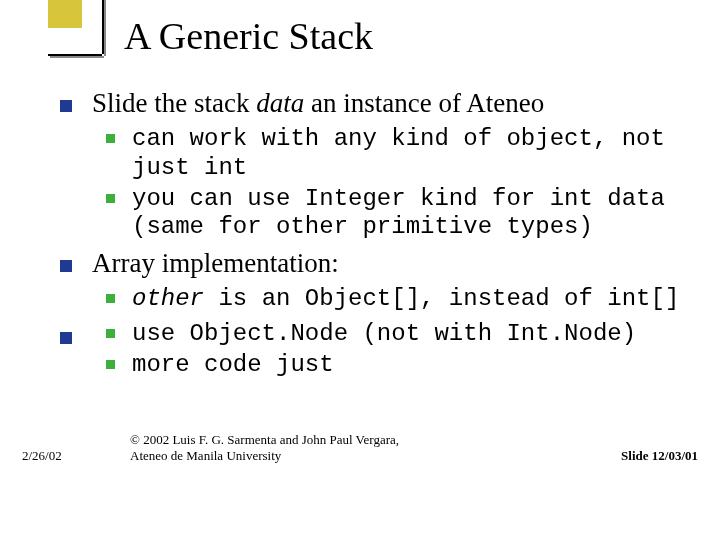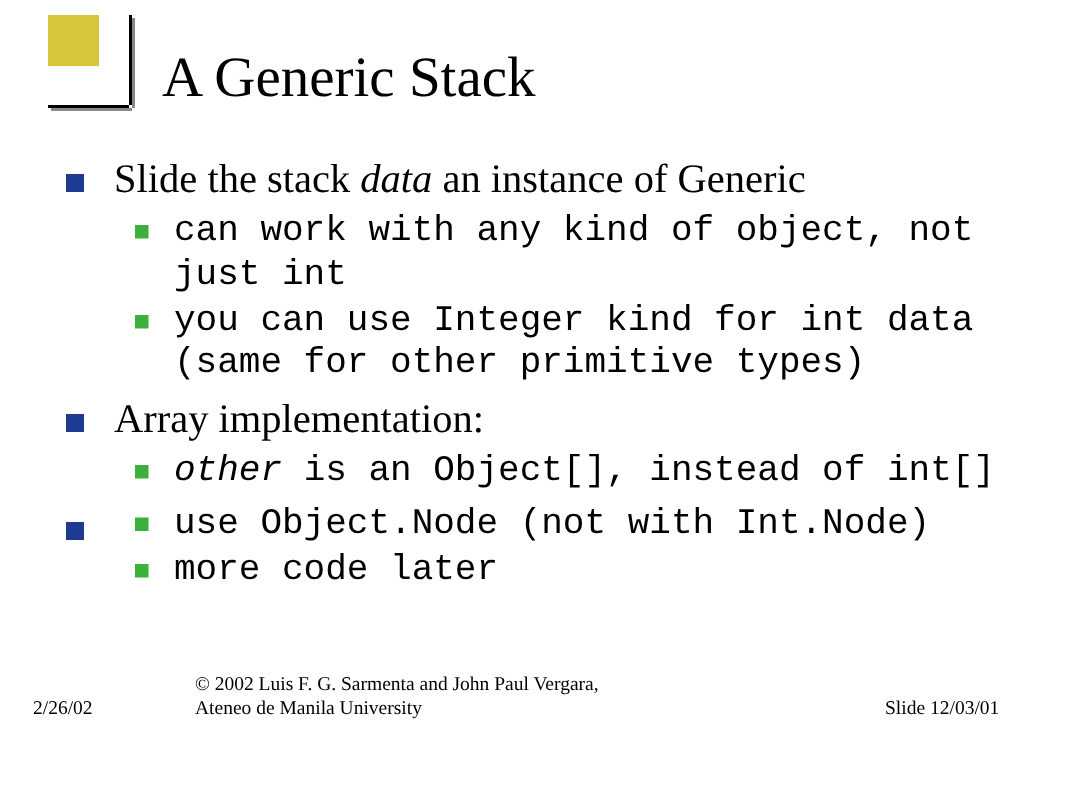--- a/index.html
+++ b/index.html
@@ -7,22 +7,21 @@
   body {
     background: #fff;
     font-family: Verdana, Geneva, sans-serif;
     color: #000;
     position: relative;
   }
   .slide {
     width: 720px;
     height: 472px;
     position: relative;
-    padding: 12px 22px 0 22px;
-    margin-top: 16px;
+    padding: 12px 22px 0 38px;
   }
   .title-wrap {
     position: relative;
     padding-left: 66px;
     margin-bottom: 18px;
   }
   .title-box {
     position: absolute;
     left: 10px;
     top: -18px;
@@ -113,59 +112,61 @@
   .f-left {
     width: 130px;
     padding-left: 22px;
   }
   .f-center {
     flex: 1;
     line-height: 1.25;
   }
   .f-right {
     width: 130px;
+    text-align: right;
     padding-right: 22px;
+    font-weight: bold;
   }
 </style>
 </head>
 <body>
 
 <div class="slide">
 
   <div class="title-wrap">
     <div class="title-box"></div>
     <div class="title-rule"></div>
     <div class="title-vrule"></div>
     <h1 class="title">A Generic Stack</h1>
   </div>
 
   <div class="content">
     <ul class="lvl1">
 
       <li>
-        <span>Slide the stack </span><span class="italic">data</span><span> an instance of Generic</span>
+        <span>Slide the stack </span><span class="italic">data</span><span> an instance of Ateneo</span>
         <ul class="lvl2">
           <li>can work with any kind of object, not just int</li>
           <li>you can use Integer kind for int data (same for other primitive types)</li>
         </ul>
       </li>
 
       <li>
         <span>Array implementation:</span>
         <ul class="lvl2">
           <li>
             <span></span><span class="italic">other</span><span> is an Object[], instead of int[]</span>
           </li>
         </ul>
       </li>
 
       <li>
         <ul class="lvl2">
           <li>use Object.Node (not with Int.Node)</li>
-          <li>more code later</li>
+          <li>more code just</li>
         </ul>
       </li>
 
     </ul>
   </div>
 
   <div class="footer">
     <div class="f-left">2/26/02</div>
     <div class="f-center">
       <span>© 2002 Luis F. G. Sarmenta and John Paul Vergara,</span><br>

